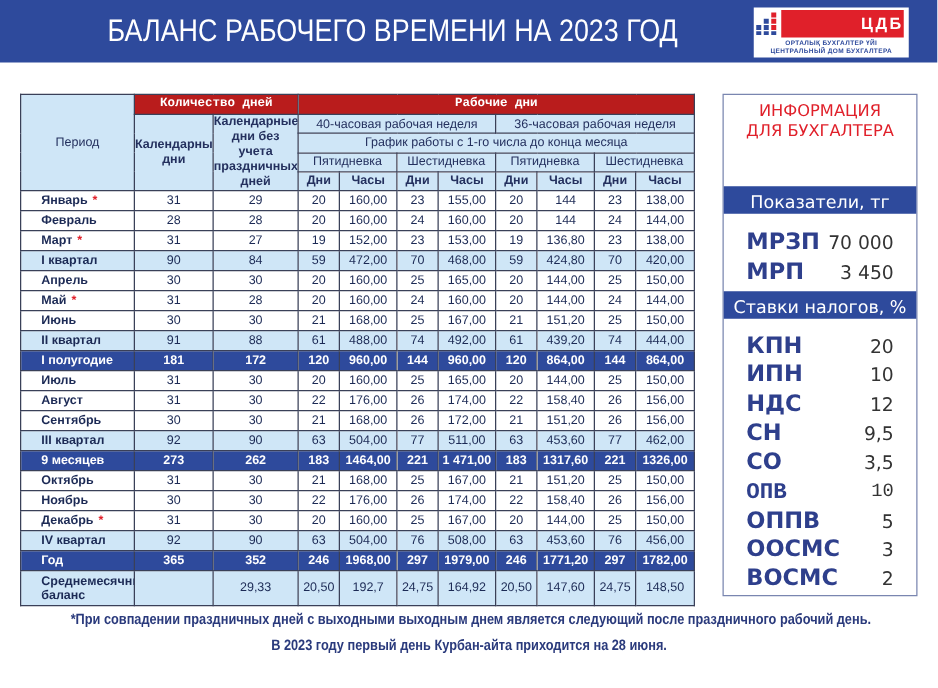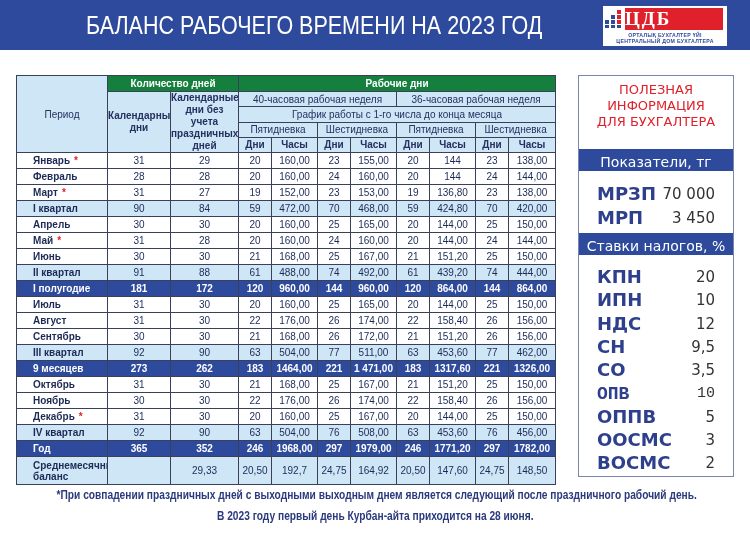--- a/index.html
+++ b/index.html
@@ -18,44 +18,44 @@
       white-space: nowrap;
     }
     .logo {
       position: absolute; left: 603px; top: 6px; width: 124px; height: 40px;
       background: #ffffff;
     }
     .logo-pixels { position: absolute; left: 2px; top: 4px; width: 20px; height: 18px; }
     .logo-pixels span { position: absolute; width: 4px; height: 4px; }
     .logo-mark {
       position: absolute; left: 22px; top: 2px; width: 98px; height: 22px;
-      background: #e0202a; color: #ffffff; font-weight: bold; font-size: 19px;
-      line-height: 22px; text-align: left; letter-spacing: 2px;
-      font-family: Liberation Serif, serif;
+      background: #e0202a; color: #ffffff; font-weight: bold; font-size: 13px;
+      line-height: 22px; text-align: right; letter-spacing: 2px;
+      font-family: Liberation Sans, sans-serif;
     }
     .logo-sub1, .logo-sub2 {
       position: absolute; left: 2px; width: 120px; font-size: 5.2px; line-height: 6px;
       color: #2e4a9c; text-align: center; font-weight: bold; white-space: nowrap; letter-spacing: 0.3px;
     }
     .logo-sub1 { top: 26px; }
     .logo-sub2 { top: 32px; }
 
     
     .tbl {
       position: absolute; left: 16px; top: 75px; width: 539px;
       border-collapse: collapse; table-layout: fixed;
       font-family: "Liberation Sans Narrow", "Liberation Sans", sans-serif;
       color: #1c2a55;
     }
     .tbl td, .tbl th {
       border: 1px solid #3a4058; text-align: center; vertical-align: middle;
       font-size: 10px; padding: 0; overflow: hidden; white-space: nowrap;
     }
     .tbl th { background: #cfe6f7; font-weight: normal; color: #24305e; }
-    .tbl th.dark { background: #15803d; color: #ffffff; font-weight: bold; }
+    .tbl th.dark { background: #b91c1c; color: #ffffff; font-weight: bold; font-family: Liberation Mono, monospace; }
     .tbl th.wrap { white-space: normal; line-height: 12px; }
     .tbl th.bold { font-weight: bold; }
     .tbl tr.month td { background: #ffffff; height: 16px; }
     .tbl tr.quarter td { background: #cfe6f7; height: 16px; }
     .tbl tr.total td { background: #2e4a9c; color: #ffffff; font-weight: bold; height: 16px; }
     .tbl tr.avg td { background: #cfe6f7; height: 28px; }
     .tbl td.period { text-align: left; padding-left: 16px; font-weight: bold; }
     .tbl tr.avg td.period { white-space: normal; line-height: 11px; }
     .star { color: #e0202a; margin-left: 4px; font-weight: bold; }
 
@@ -416,21 +416,20 @@
         <td>20,50</td>
         <td>147,60</td>
         <td>24,75</td>
         <td>148,50</td>
       </tr>
     </tbody>
 </table>
 
 <div class="sidebar">
   <div class="sb-title">
-    <div>ПОЛЕЗНАЯ</div>
     <div>ИНФОРМАЦИЯ</div>
     <div>ДЛЯ БУХГАЛТЕРА</div>
   </div>
   <div class="sb-band" style="top:73px">Показатели, тг</div>
   <div class="sb-row" style="top:107px">
     <span class="k">МРЗП</span>
     <span class="v">70 000</span>
   </div>
   <div class="sb-row" style="top:131px">
     <span class="k">МРП</span>

